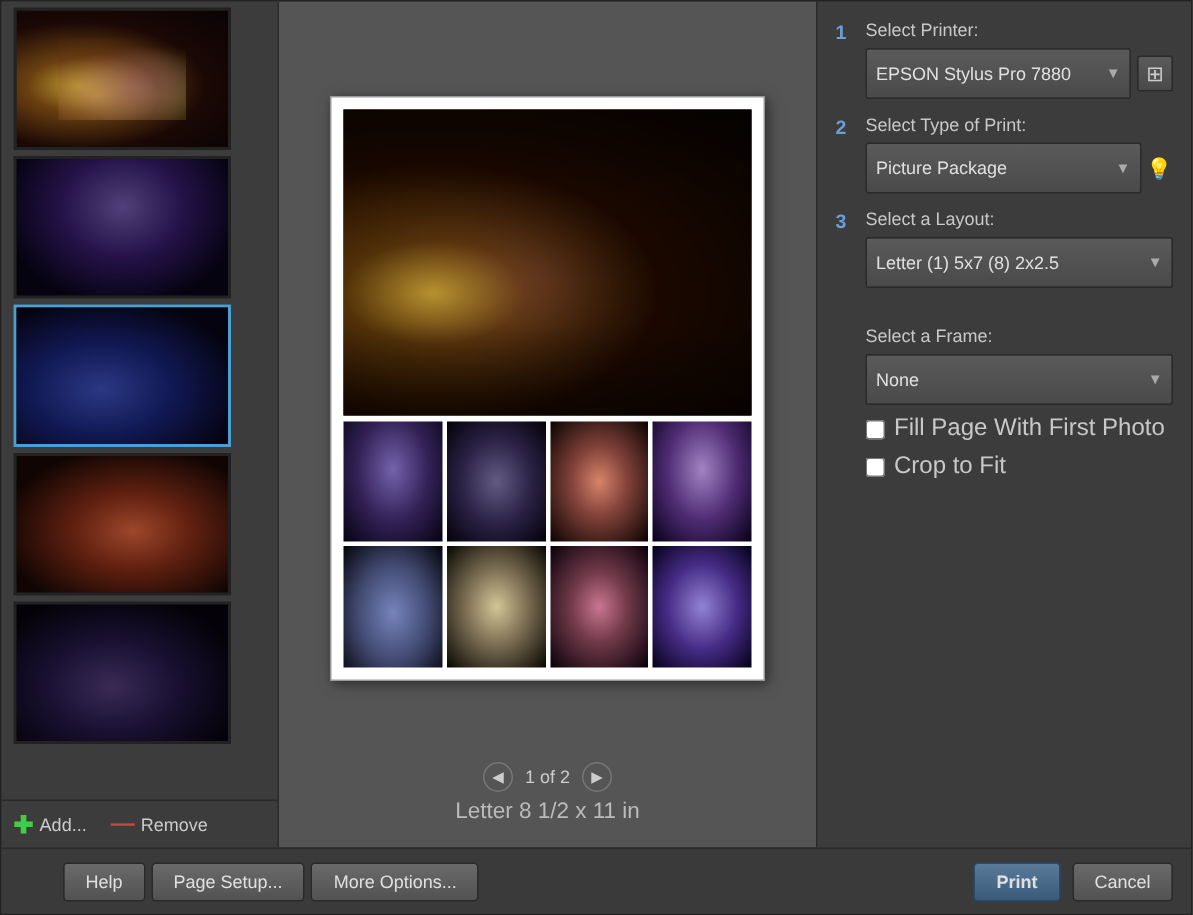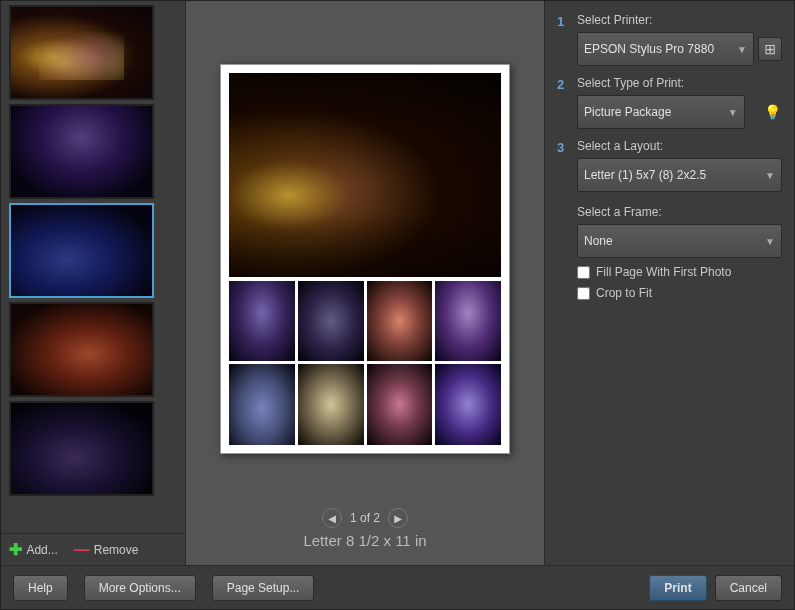--- a/index.html
+++ b/index.html
@@ -242,21 +242,21 @@
       justify-content: space-between;
       border-radius: 2px;
     }
     .dropdown-arrow {
       color: #aaa;
       font-size: 10px;
     }
     .dropdown-row {
       display: flex;
       align-items: center;
-      gap: 20px;
+      gap: 4px;
     }
     .bulb-icon {
       color: #ffd700;
       font-size: 14px;
     }
     .printer-icon-btn {
       width: 24px;
       height: 24px;
       background: linear-gradient(to bottom, #5a5a5a, #4a4a4a);
       border: 1px solid #2a2a2a;
@@ -272,36 +272,37 @@
       display: flex;
       align-items: center;
       gap: 6px;
       margin-top: 2px;
     }
     .checkbox-row input[type="checkbox"] {
       cursor: pointer;
     }
     .checkbox-label {
       color: #c8c8c8;
-      font-size: 12px;
+      font-size: 16px;
     }
     
     .bottom-bar {
       height: 44px;
       background: #3a3a3a;
       border-top: 1px solid #2a2a2a;
       display: flex;
       align-items: center;
       justify-content: space-between;
       padding: 0 12px;
       flex-shrink: 0;
     }
     .bottom-left {
       display: flex;
-      gap: 16px;
+      gap: 4px;
+      margin-left: 29px;
     }
     .bottom-right {
       display: flex;
       gap: 8px;
     }
     .btn {
       height: 26px;
       padding: 0 14px;
       background: linear-gradient(to bottom, #6a6a6a, #525252);
       border: 1px solid #2a2a2a;
@@ -430,42 +431,42 @@
       </div>
 
       <div class="section-row">
         <span class="section-num">3</span>
         <div class="section-content">
           <span class="section-label">Select a Layout:</span>
           <div class="dropdown">
             <span>Letter (1) 5x7 (8) 2x2.5</span>
             <span class="dropdown-arrow">▼</span>
           </div>
-          <span class="section-label" style="margin-top:8px;">Select a Frame:</span>
+          <span class="section-label" style="margin-top:20px;">Select a Frame:</span>
           <div class="dropdown">
             <span>None</span>
             <span class="dropdown-arrow">▼</span>
           </div>
           <div class="checkbox-row">
             <input type="checkbox" style="">
             <span class="checkbox-label">Fill Page With First Photo</span>
           </div>
           <div class="checkbox-row">
             <input type="checkbox" style="">
             <span class="checkbox-label">Crop to Fit</span>
           </div>
         </div>
       </div>
     </div>
   </div>
 
   <div class="bottom-bar">
     <div class="bottom-left">
       <button class="btn">Help</button>
+      <button class="btn">Page Setup...</button>
       <button class="btn">More Options...</button>
-      <button class="btn">Page Setup...</button>
     </div>
     <div class="bottom-right">
       <button class="btn btn-print">Print</button>
       <button class="btn">Cancel</button>
     </div>
   </div>
 </div>
 
 </body></html>

